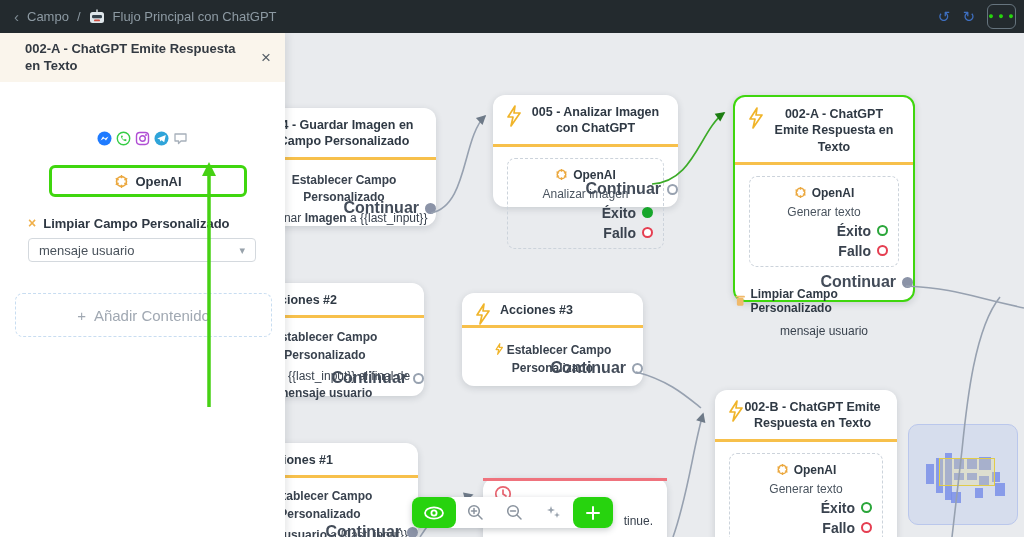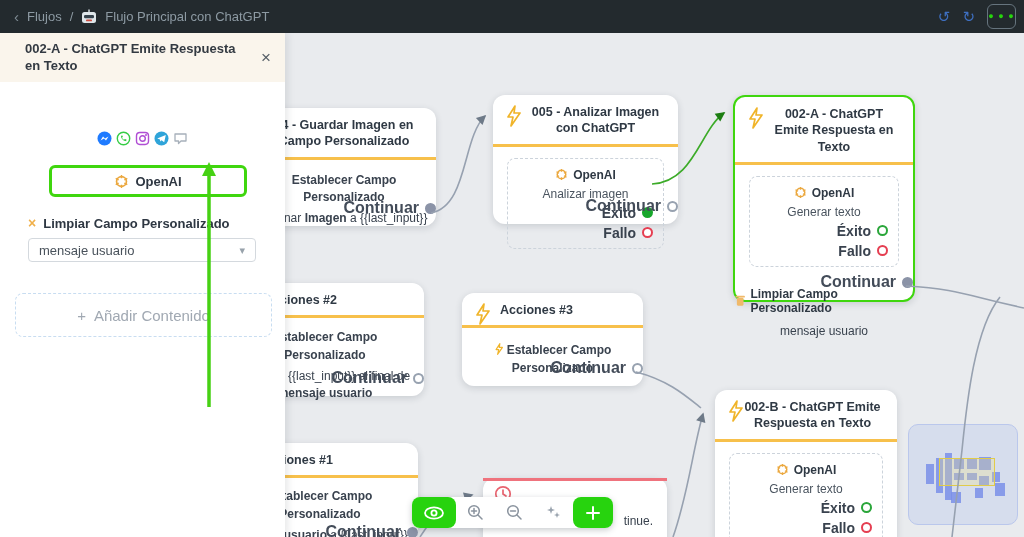--- a/index.html
+++ b/index.html
@@ -93,21 +93,21 @@
     <div class="node-title">04 - Guardar Imagen en Campo Personalizado</div>
     <div class="underline"></div>
     <div class="body-line b" style="margin-top:10px;">Establecer Campo Personalizado</div>
     <div class="body-line"><span>Asignar </span><b>Imagen</b><span> a {{last_input}}</span></div>
     <div class="continue-row">
         <span>Continuar</span>
         <span class="dot filled-slate"></span>
       </div>
   </div>
 
-  <div class="node" style="left:493px; top:95px; width:185px; height:129px;">
+  <div class="node" style="left:493px; top:95px; width:185px; height:112px;">
     <svg class="hbolt" width="19" height="22" viewBox="0 0 19 22">
         <path d="M11 1 L4 12 H9 L7 21 L16 8 H10 Z" fill="none" stroke="#f0b429" stroke-width="1.7" stroke-linejoin="round"></path>
       </svg>
     <div class="node-title" style="padding-left:34px;">005 - Analizar Imagen con ChatGPT</div>
     <div class="underline"></div>
     <div class="dashed-box">
       <div class="app-row">
           <svg width="13" height="13" viewBox="0 0 14 14">
             <circle cx="7" cy="7" r="4.6" fill="none" stroke="#eba83f" stroke-width="1.6"></circle>
             <path d="M7 1 L7 4 M12.4 4 L9.6 5.6 M12.4 10 L9.6 8.4 M7 13 L7 10 M1.6 10 L4.4 8.4 M1.6 4 L4.4 5.6" stroke="#eba83f" stroke-width="1.3"></path>
@@ -368,21 +368,21 @@
 
     <svg class="panel-arrow" width="285" height="504">
       <line x1="209" y1="374" x2="209" y2="141" stroke="#46d113" stroke-width="3.5"></line>
       <polygon points="202,143 216,143 209,129" fill="#46d113"></polygon>
     </svg>
   </div>
 
   <div class="topbar">
     <div class="crumb">
       <span class="chev">‹</span>
-      <a href="#">Flujos</a>
+      <a href="#">Campo</a>
       <span>/</span>
       <svg width="16" height="15" viewBox="0 0 16 15">
           <rect x="1" y="3" width="14" height="11" rx="2.5" fill="#dfe6ea"></rect>
           <rect x="3" y="6" width="10" height="3.2" rx="1.2" fill="#35424c"></rect>
           <rect x="5" y="10.5" width="6" height="1.8" rx="0.9" fill="#cc4b3f"></rect>
           <line x1="8" y1="0.5" x2="8" y2="3" stroke="#dfe6ea" stroke-width="1.4"></line>
         </svg>
       <span>Flujo Principal con ChatGPT</span>
     </div>
     <div class="topbar-right">

